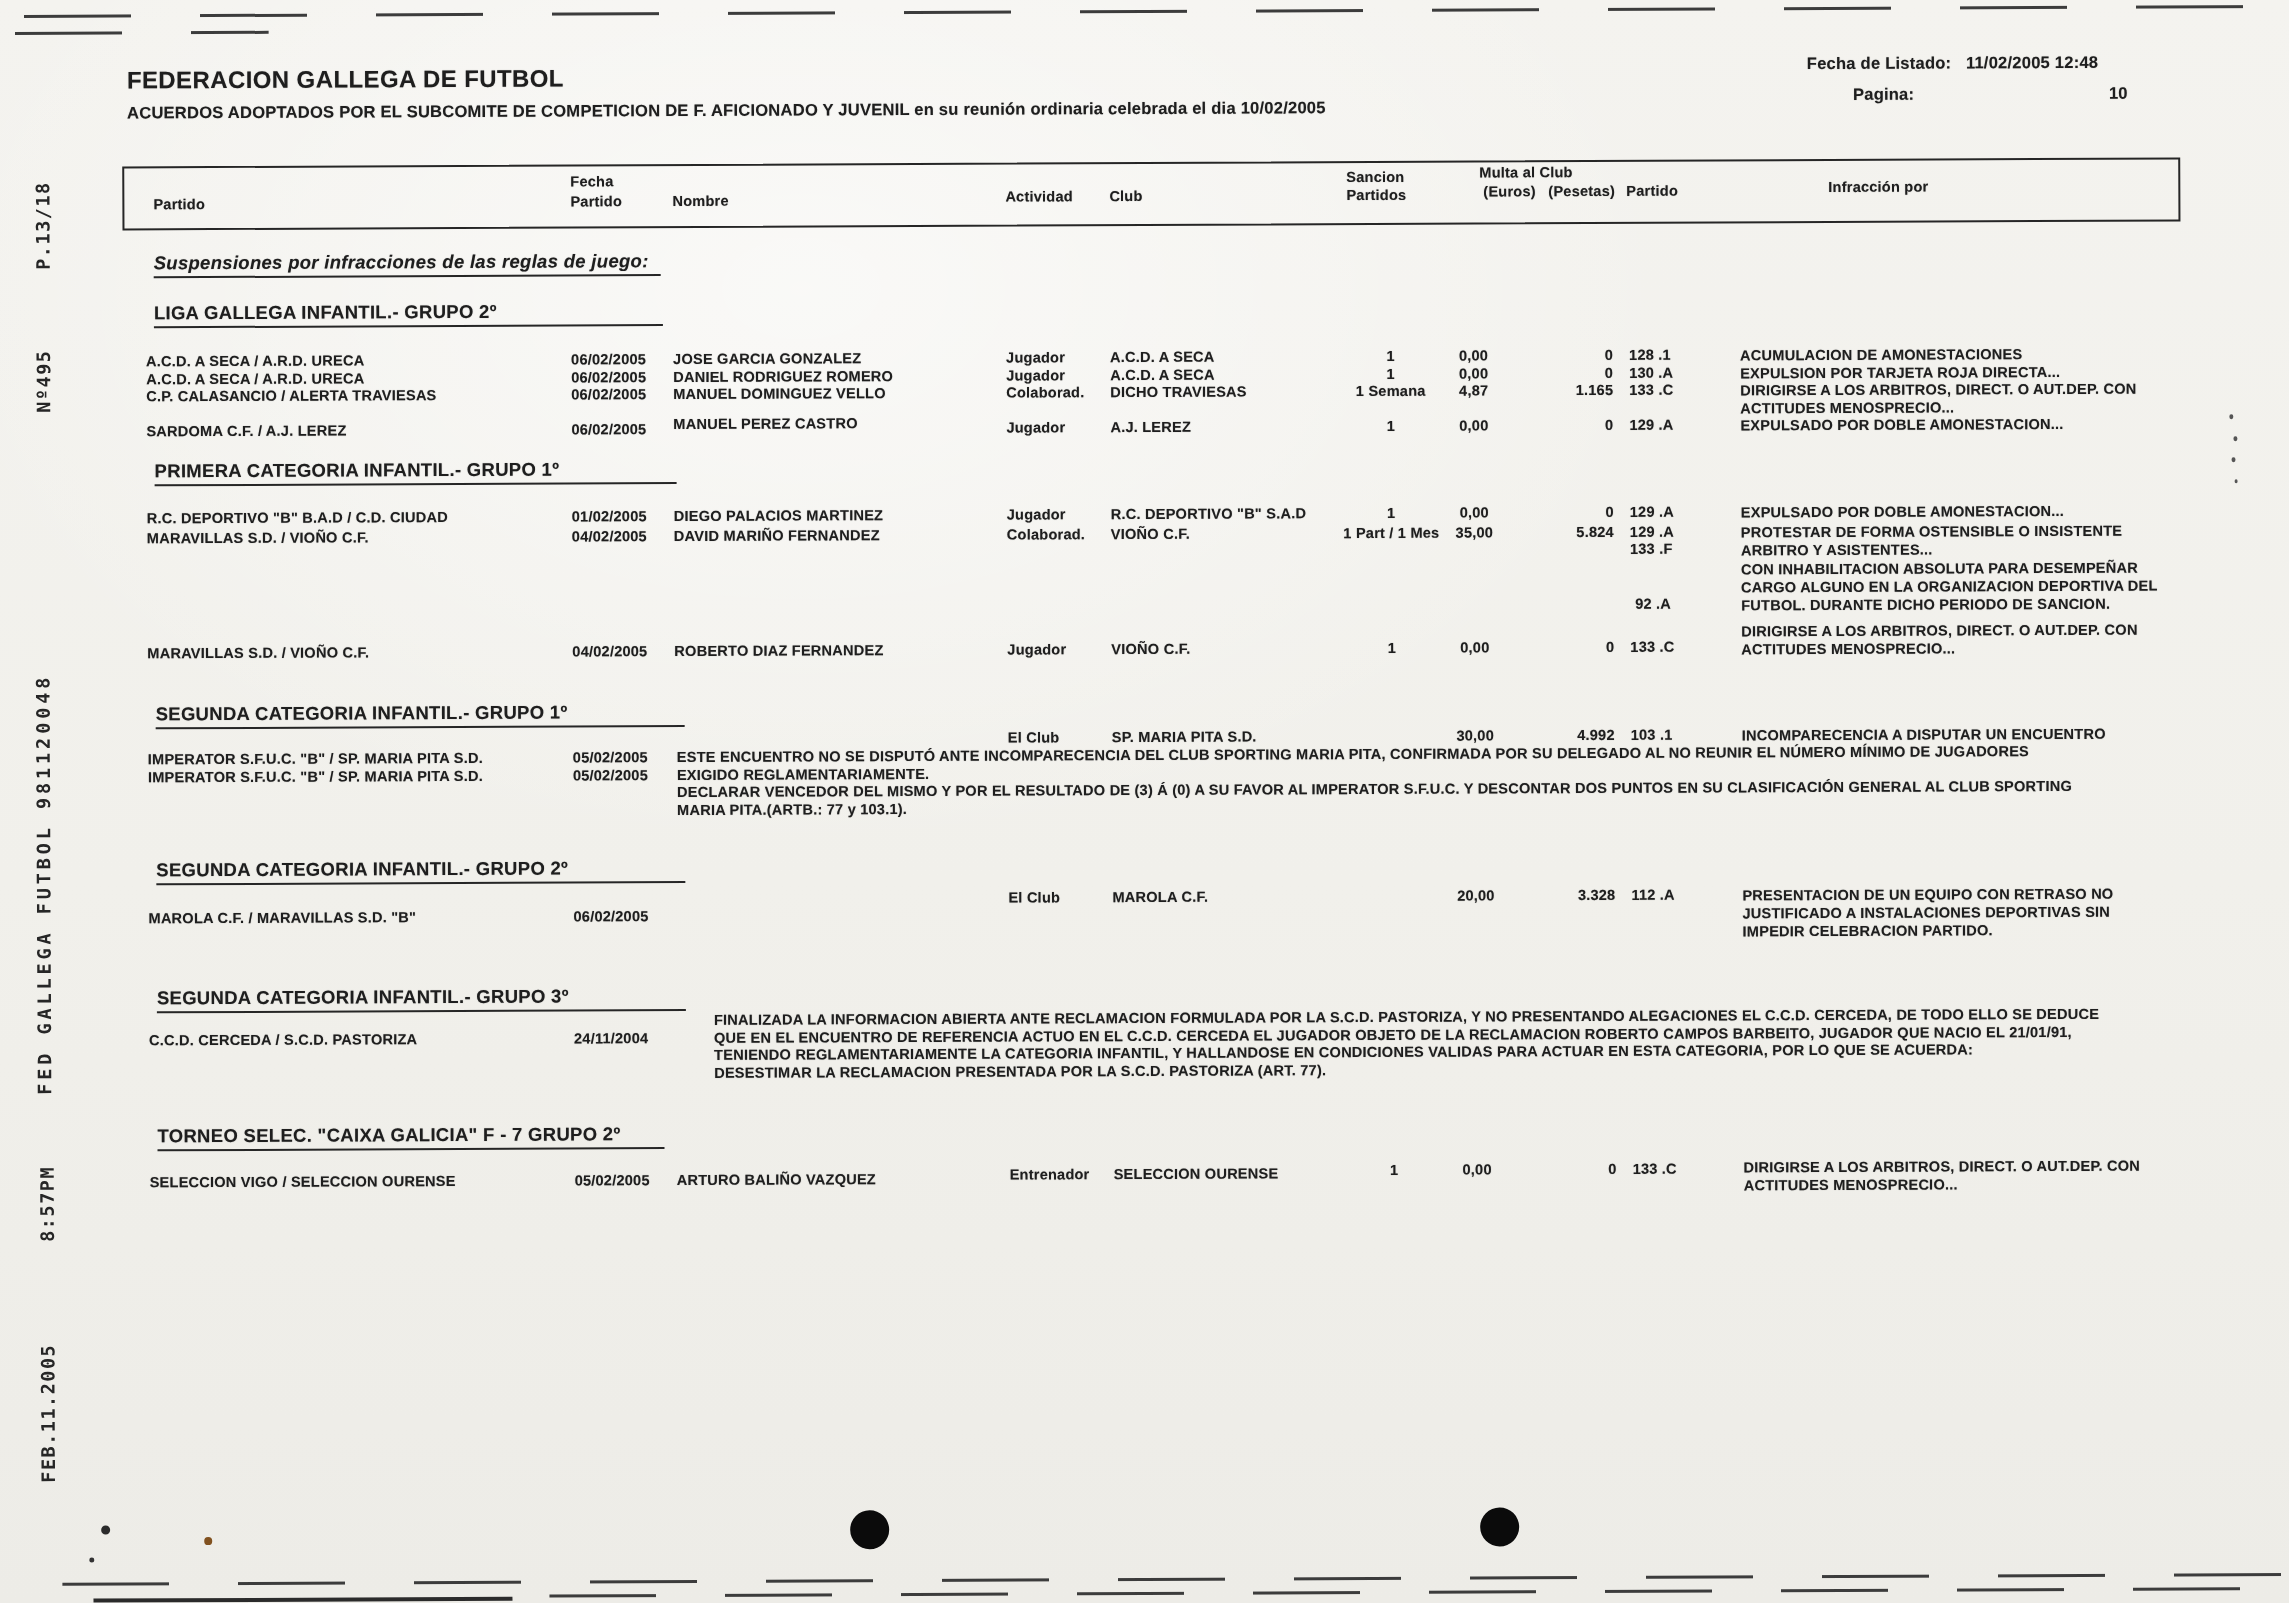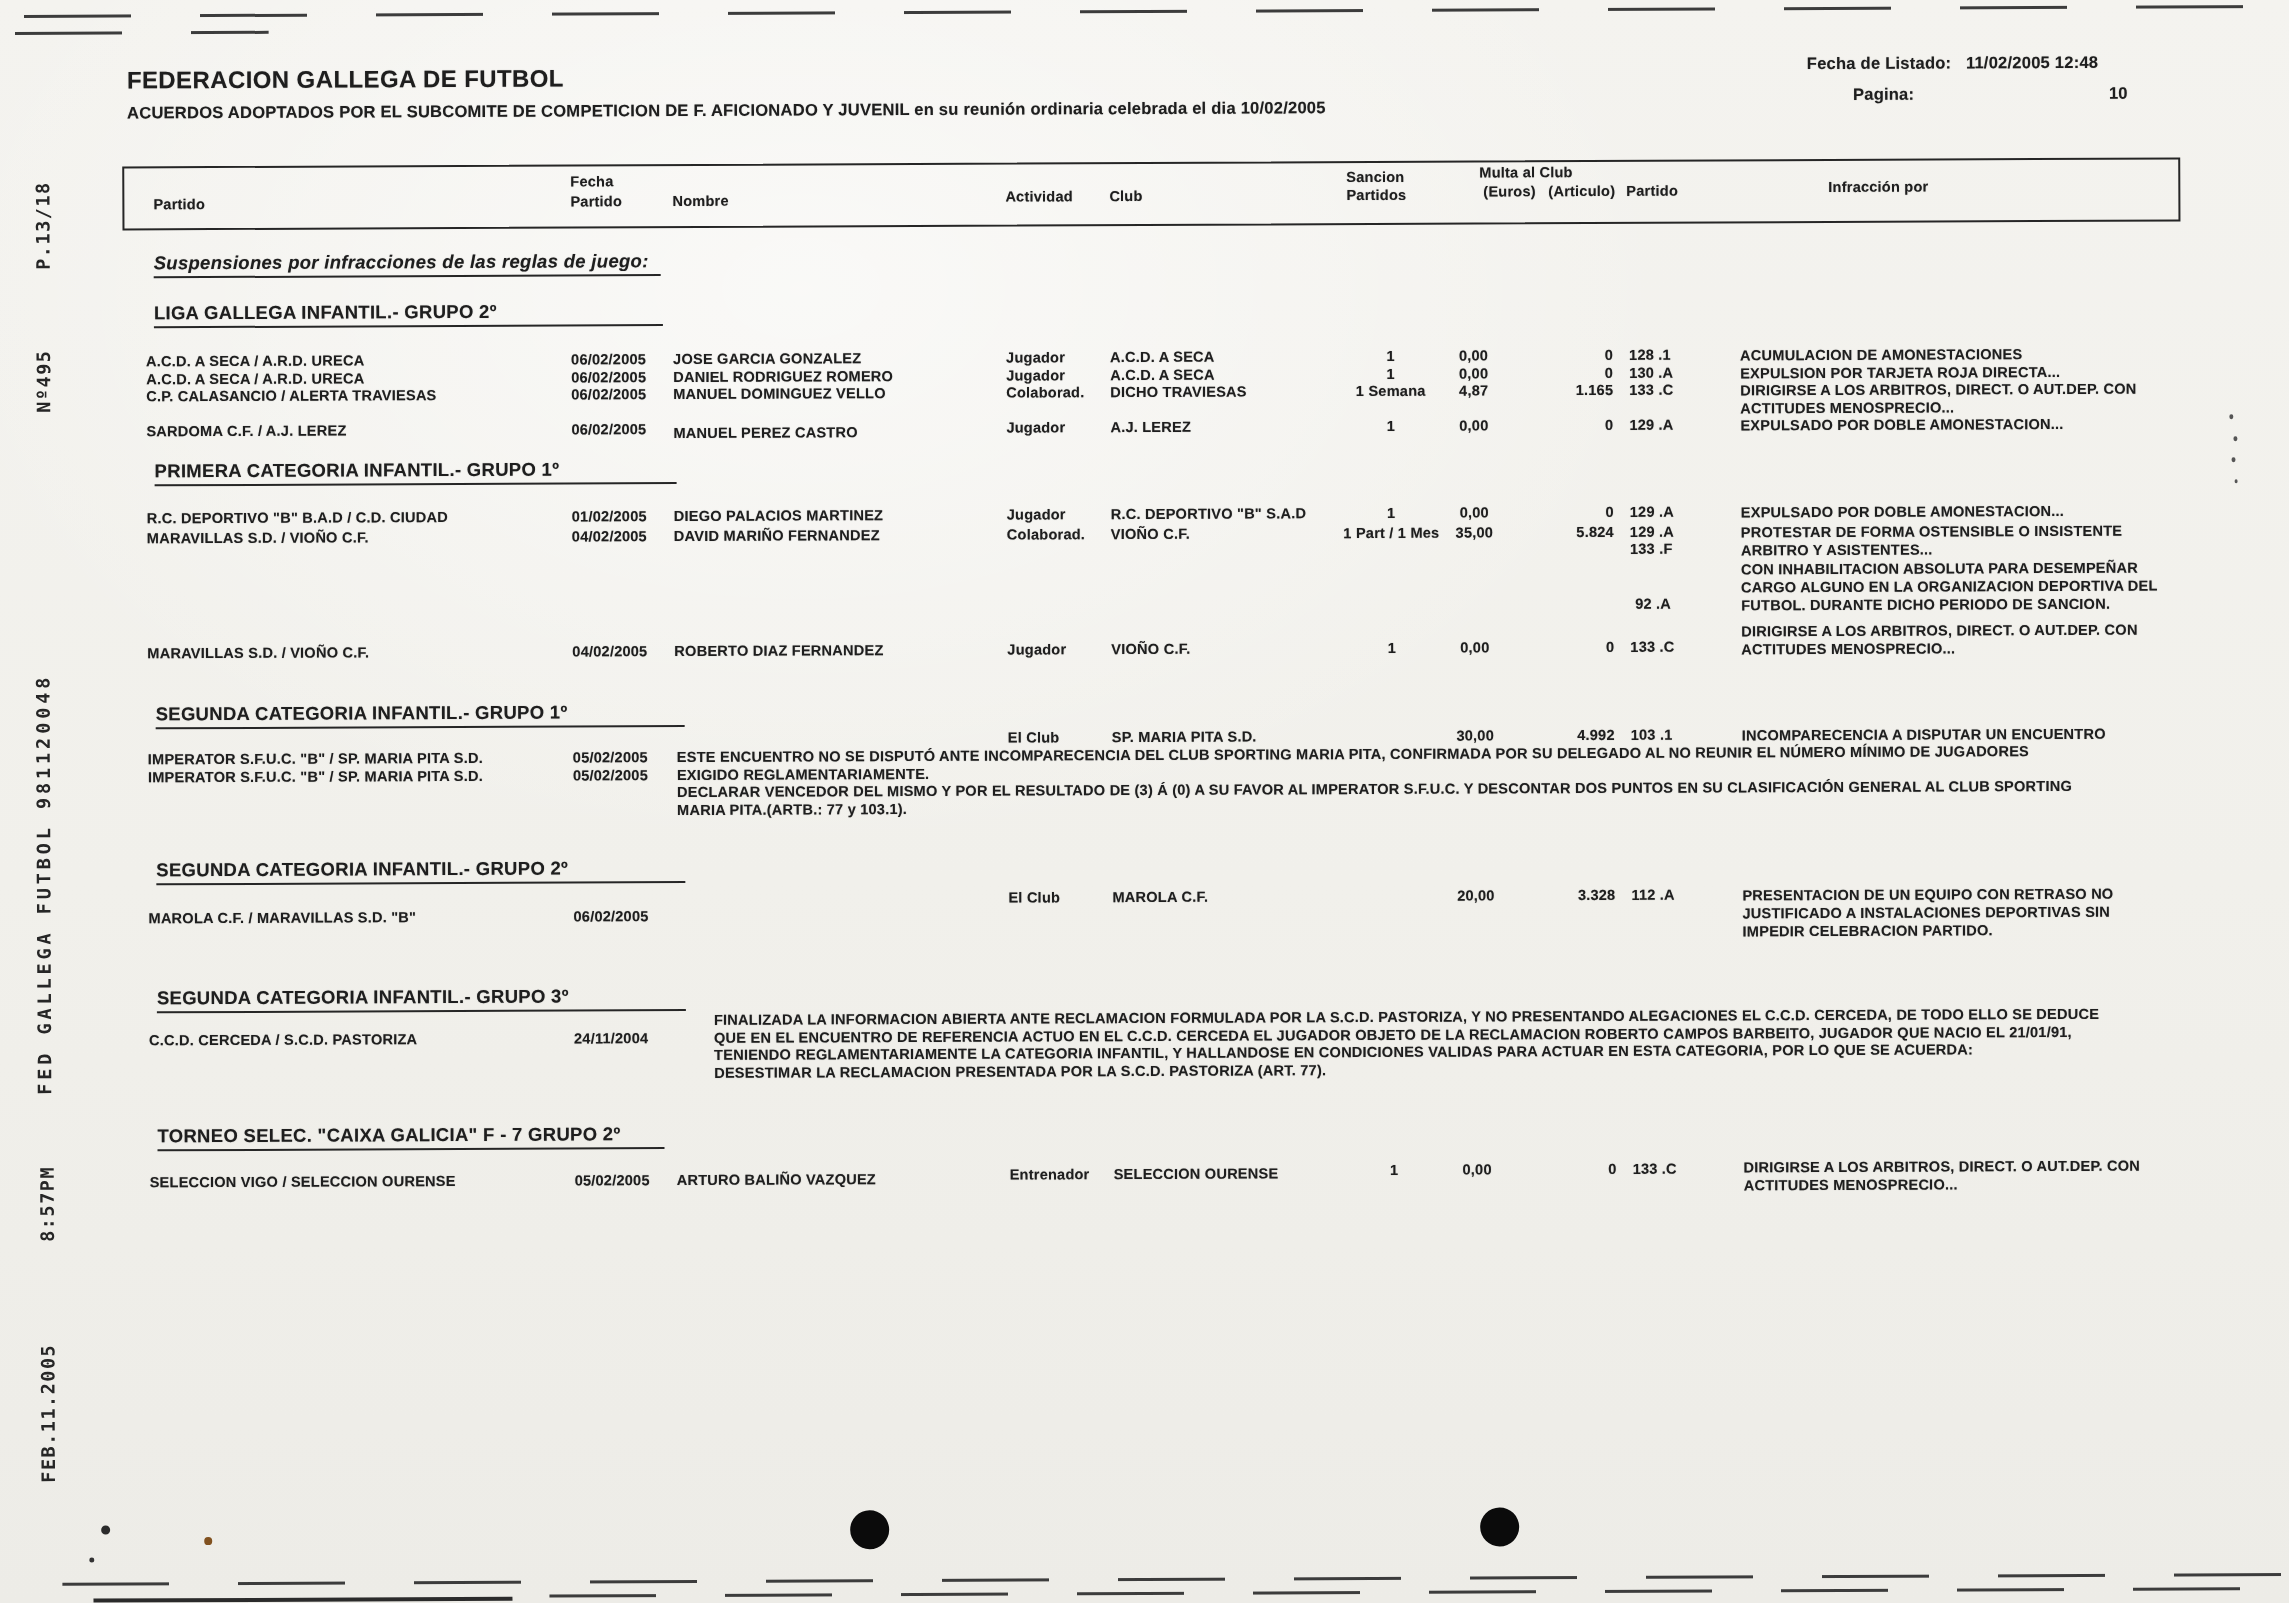--- a/index.html
+++ b/index.html
@@ -71,21 +71,21 @@
     <div class="t fs15" style="left:156px;top:192px">Partido</div>
     <div class="t fs15" style="left:573px;top:171px">Fecha</div>
     <div class="t fs15" style="left:573px;top:191px">Partido</div>
     <div class="t fs15" style="left:675px;top:191px">Nombre</div>
     <div class="t fs15" style="left:1008px;top:188px">Actividad</div>
     <div class="t fs15" style="left:1112px;top:188px">Club</div>
     <div class="t fs15" style="left:1349px;top:170px">Sancion</div>
     <div class="t fs15" style="left:1349px;top:188px">Partidos</div>
     <div class="t fs15" style="left:1482px;top:166px">Multa al Club</div>
     <div class="t fs15" style="left:1486px;top:185px">(Euros)</div>
-    <div class="t fs15" style="left:1551px;top:185px">(Articulo)</div>
+    <div class="t fs15" style="left:1551px;top:185px">(Pesetas)</div>
     <div class="t fs15" style="left:1629px;top:185px">Partido</div>
     <div class="t fs15" style="left:1831px;top:182px">Infracción por</div>
 
     <div class="t hd" style="left:156px;top:248px;font-style:italic">
       <span class="u" style="padding-right:11.7px">Suspensiones por infracciones de las reglas de juego:</span>
     </div>
 
     <div>
       <div class="t hd" style="left:156px;top:298px"><span class="u" style="padding-right:166px">LIGA GALLEGA INFANTIL.- GRUPO 2º</span></div>
 
@@ -117,21 +117,21 @@
       <div class="t fs15 c-act" style="top:384px">Colaborad.</div>
       <div class="t fs15 c-club" style="top:384px">DICHO TRAVIESAS</div>
       <div class="t fs15 c-san" style="top:384px">1 Semana</div>
       <div class="t fs15 c-eur" style="top:384px">4,87</div>
       <div class="t fs15 c-pes" style="top:384px">1.165</div>
       <div class="t fs15 c-art" style="top:384px">133 .C</div>
       <div class="t fs15 c-inf" style="top:384px">DIRIGIRSE A LOS ARBITROS, DIRECT. O AUT.DEP. CON ACTITUDES MENOSPRECIO...</div>
 
       <div class="t fs15 c-part" style="top:419px">SARDOMA C.F. / A.J. LEREZ</div>
       <div class="t fs15 c-fecha" style="top:419px">06/02/2005</div>
-      <div class="t fs15 c-nom" style="top:423px">MANUEL PEREZ CASTRO</div>
+      <div class="t fs15 c-nom" style="top:414px">MANUEL PEREZ CASTRO</div>
       <div class="t fs15 c-act" style="top:419px">Jugador</div>
       <div class="t fs15 c-club" style="top:419px">A.J. LEREZ</div>
       <div class="t fs15 c-san" style="top:419px">1</div>
       <div class="t fs15 c-eur" style="top:419px">0,00</div>
       <div class="t fs15 c-pes" style="top:419px">0</div>
       <div class="t fs15 c-art" style="top:419px">129 .A</div>
       <div class="t fs15 c-inf" style="top:419px">EXPULSADO POR DOBLE AMONESTACION...</div>
     </div>
 
     <div>

